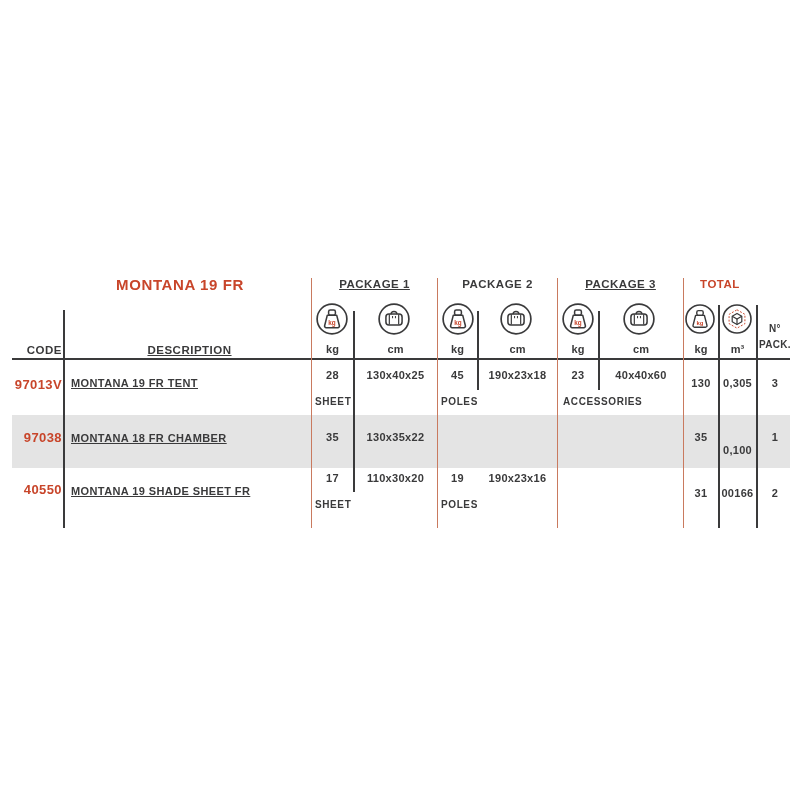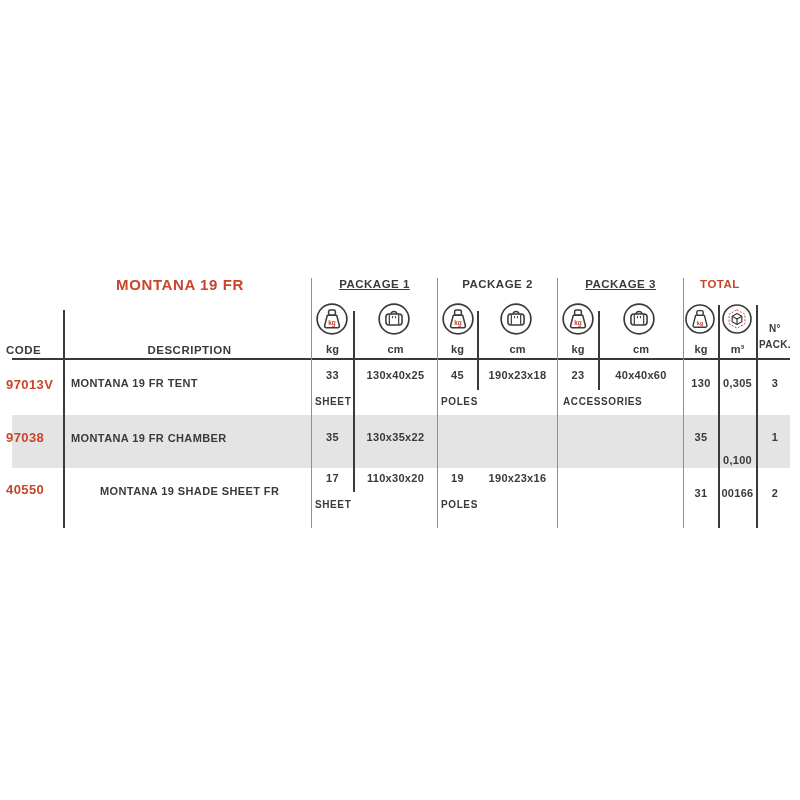--- a/index.html
+++ b/index.html
@@ -12,22 +12,22 @@
 
   
   .title{left:90px;top:276px;width:180px;font-size:15px;font-weight:bold;letter-spacing:.6px;text-align:center;color:#c8452a;}
   .grp{top:278px;font-size:11.5px;font-weight:bold;letter-spacing:.5px;text-align:center;}
   .g1{left:312px;width:125px;text-decoration:underline;} .g2{left:438px;width:119px;} .g3{left:558px;width:125px;text-decoration:underline;} .g4{left:684px;width:72px;color:#c8452a;}
   .colhead{top:344px;font-size:11.5px;font-weight:bold;letter-spacing:.5px;}
   .unit{top:343px;font-size:11px;font-weight:bold;text-align:center;}
   .npack{left:756px;top:321px;width:38px;font-size:10px;font-weight:bold;text-align:center;line-height:16px;letter-spacing:.3px;}
 
   
-  .col-code{left:6px;width:56px;text-align:left;}
-  .col-desc{left:71px;width:237px;}
+  .col-code{left:6px;width:56px;text-align:right;}
+  .col-desc{left:71px;width:237px;text-decoration:underline;}
   .c-p1kg{left:312px;width:41px;text-align:center;}
   .c-p1cm{left:354px;width:83px;text-align:center;}
   .c-p2kg{left:438px;width:39px;text-align:center;}
   .c-p2cm{left:478px;width:79px;text-align:center;}
   .c-p3kg{left:558px;width:40px;text-align:center;}
   .c-p3cm{left:599px;width:84px;text-align:center;}
   .c-tkg{left:684px;width:34px;text-align:center;}
   .c-tm3{left:719px;width:37px;text-align:center;}
   .c-npk{left:757px;width:36px;text-align:center;}
 
@@ -183,49 +183,49 @@
   <div class="abs unit c-tm3">m³</div>
   <div class="abs npack">
     <div>N°</div>
     <div>PACK.</div>
   </div>
 
   
   <div style="display:contents">
     <div class="abs code col-code r1c">97013V</div>
     <div class="abs desc col-desc r1c">MONTANA 19 FR TENT</div>
-    <div class="abs val c-p1kg r1v">33</div>
+    <div class="abs val c-p1kg r1v">28</div>
     <div class="abs val c-p1cm r1v">130x40x25</div>
     <div class="abs sub r1l" style="left:315px;">SHEET</div>
     <div class="abs val c-p2kg r1v">45</div>
     <div class="abs val c-p2cm r1v">190x23x18</div>
     <div class="abs sub r1l" style="left:441px;">POLES</div>
     <div class="abs val c-p3kg r1v">23</div>
     <div class="abs val c-p3cm r1v">40x40x60</div>
     <div class="abs sub r1l" style="left:563px;">ACCESSORIES</div>
     <div class="abs val c-tkg r1c">130</div>
     <div class="abs val c-tm3 r1c">0,305</div>
     <div class="abs val c-npk r1c">3</div>
   </div>
 
   
   <div style="display:contents">
     <div class="abs code col-code r2c">97038</div>
-    <div class="abs desc col-desc r2c" style="top:432px;">MONTANA 19 FR CHAMBER</div>
+    <div class="abs desc col-desc r2c" style="top:432px;">MONTANA 18 FR CHAMBER</div>
     <div class="abs val c-p1kg r2c" style="top:431px;">35</div>
     <div class="abs val c-p1cm r2c" style="top:431px;">130x35x22</div>
     <div class="abs val c-tkg r2c" style="top:431px;">35</div>
-    <div class="abs val c-tm3 r2c" style="top:454px;">0,100</div>
+    <div class="abs val c-tm3 r2c" style="top:444px;">0,100</div>
     <div class="abs val c-npk r2c" style="top:431px;">1</div>
   </div>
 
   
   <div style="display:contents">
     <div class="abs code col-code r3c" style="top:482px;">40550</div>
-    <div class="abs desc col-desc r3c" style="top:485px;margin-left:29px;">MONTANA 19 SHADE SHEET FR</div>
+    <div class="abs desc col-desc r3c" style="top:485px;">MONTANA 19 SHADE SHEET FR</div>
     <div class="abs val c-p1kg r3v">17</div>
     <div class="abs val c-p1cm r3v">110x30x20</div>
     <div class="abs sub r3l" style="left:315px;">SHEET</div>
     <div class="abs val c-p2kg r3v">19</div>
     <div class="abs val c-p2cm r3v">190x23x16</div>
     <div class="abs sub r3l" style="left:441px;">POLES</div>
     <div class="abs val c-tkg" style="top:487px;">31</div>
     <div class="abs val c-tm3" style="top:487px;">00166</div>
     <div class="abs val c-npk" style="top:487px;">2</div>
   </div>

